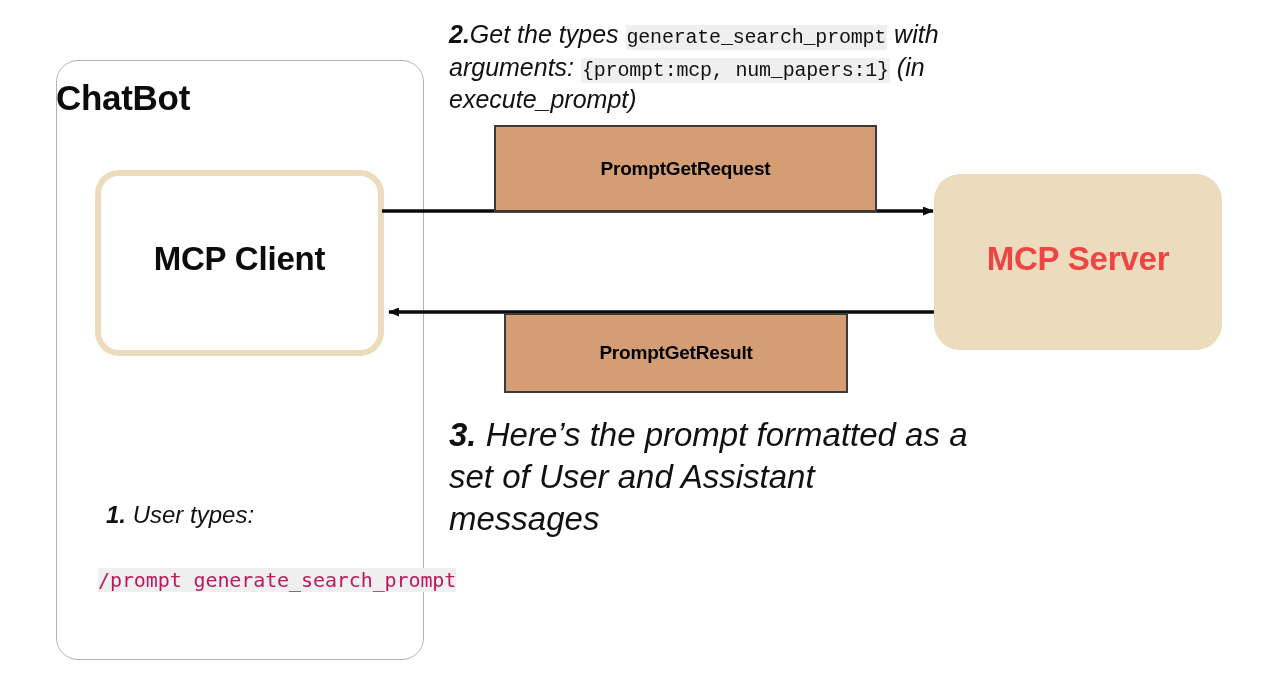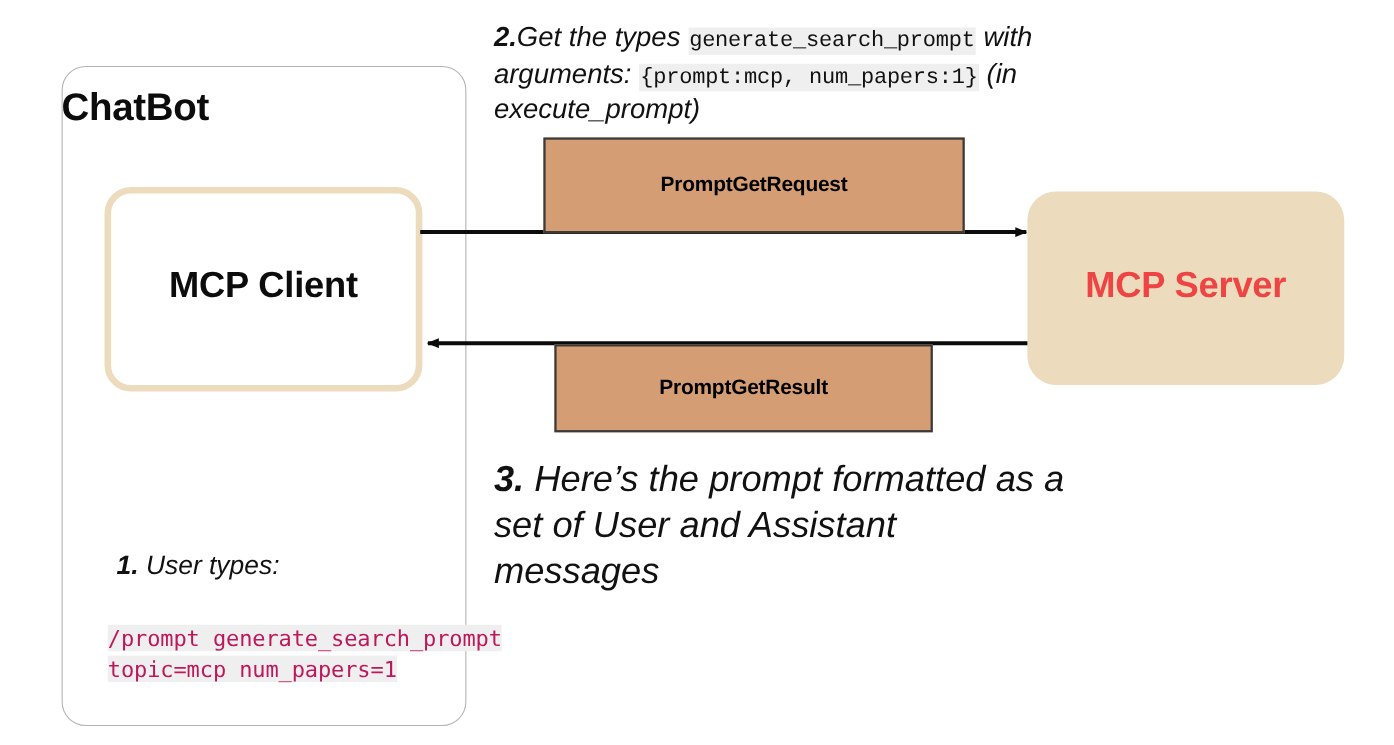--- a/index.html
+++ b/index.html
@@ -222,15 +222,15 @@
   <div class="msg-box" id="msg-result">
     <span>PromptGetResult</span>
   </div>
 
   <div class="note" id="note-2"><b>2.</b><span>Get the types </span><span class="mono-inline">generate_search_prompt</span><span> with arguments: </span><span class="mono-inline">{prompt:mcp, num_papers:1}</span><span> (in execute_prompt)</span></div>
 
   <div class="note" id="note-3"><b>3.</b> <span>Here’s the prompt formatted as a set of User and Assistant messages</span></div>
 
   <div class="note" id="note-1"><b>1.</b> <span>User types:</span></div>
 
-  <div class="code-block"><span class="ln">/prompt generate_search_prompt</span><br><span class="ln">topic=mcp num_papers=1</span></div>
+  <div class="code-block"><span class="ln">/prompt generate_search_prompt</span><br></div>
 
 </div>
 
 </body></html>

